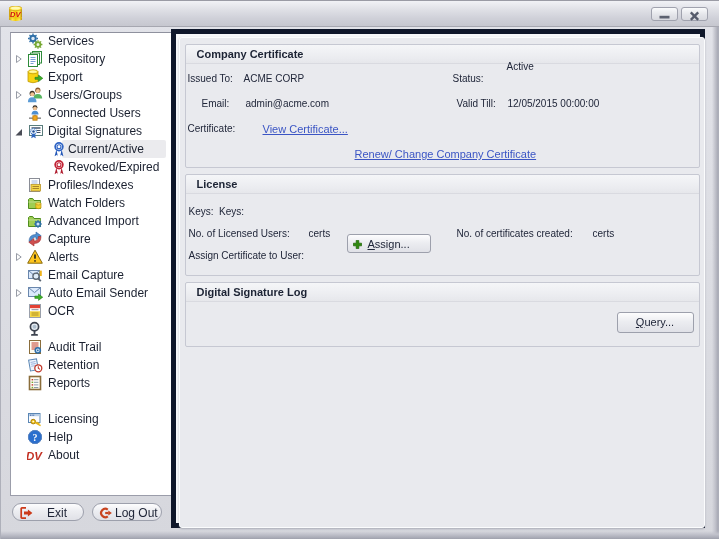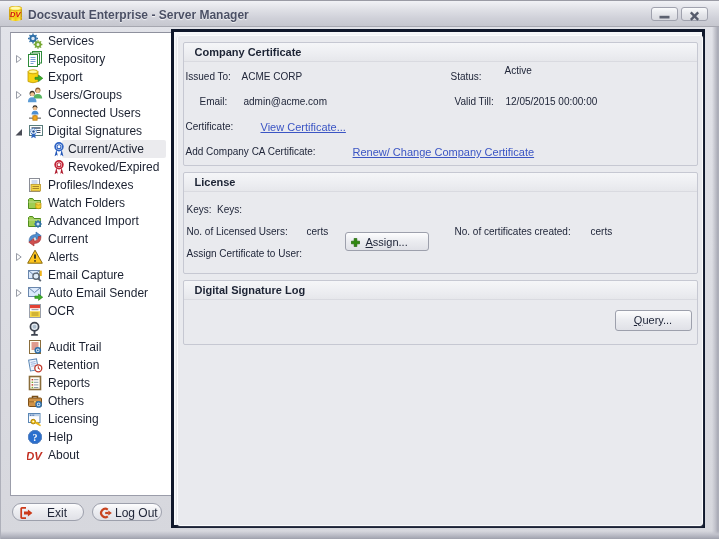--- a/index.html
+++ b/index.html
@@ -60,21 +60,21 @@
 .row.child .t { left:57px; }
 .sel {
   position:absolute; left:51px; top:0; right:1px; height:18px;
   background:#ebebee; border-radius:2px;
 }
 .exp { position:absolute; left:4px; top:5px; }
 
 #rpanel {
   position:absolute; left:171px; top:29px; width:534px; height:499px;
   background:#f6f7f9;
-  border:3px solid #0f172a;
+  border:5px solid #0f172a;
 }
 #rinner {
   position:absolute; left:3px; top:3px; width:526px; height:491px;
   background:#e9eaee;
   border:1px solid #fbfcfd;
   border-radius:3px;
   box-shadow:0 1px 2px rgba(120,122,135,0.45);
 }
 .gbox {
   position:absolute; left:4.5px; width:515px;
@@ -122,21 +122,20 @@
           <stop offset="0.8" stop-color="#ffe84a"></stop>
       <stop offset="1" stop-color="#b8860b"></stop>
         </linearGradient>
       </defs>
     <path d="M0 2.3 L0 13.7 Q6.5 16.5 13 13.7 L13 2.3 Z" fill="url(#gold)"></path>
     <ellipse cx="6.5" cy="2.4" rx="6.5" ry="2.3" fill="#ffe84a" stroke="#c8960a" stroke-width="0.6"></ellipse>
     <ellipse cx="6.5" cy="2.2" rx="4.6" ry="1.4" fill="#fff9b0"></ellipse>
       <rect x="0" y="11.2" width="13" height="1.2" fill="#e8c21a" opacity="0.8"></rect>
     <text x="1" y="10.8" font-size="7.5" font-style="italic" font-weight="bold" fill="#d41414" font-family="Liberation Sans">DV</text>
   </svg>
-  <div class="txt">Docsvault Enterprise - Server Manager</div>
   <div class="capbtn" style="left:651px;"><svg width="25" height="12" viewBox="0 0 25 12">
         <rect x="7.5" y="5.8" width="10" height="2.7" fill="#5c6170"></rect>
       </svg></div>
   <div class="capbtn" style="left:681px;"><svg width="25" height="12" viewBox="0 0 25 12">
         <g stroke="#565b6c" stroke-width="2.4">
           <line x1="8.8" y1="2.4" x2="16.2" y2="9.8"></line>
           <line x1="16.2" y1="2.4" x2="8.8" y2="9.8"></line>
         </g>
       </svg></div>
 </div>
@@ -318,21 +317,21 @@
       </span>
       <span class="t">Advanced Import</span>
     </div>
 <div class="row" style="top:197px">
       <span class="ic">
         <svg width="16" height="16" viewBox="0 0 16 16">
           <path d="M2 10.5 Q2 3.5 9 3.5 L9 1 L14.2 4.8 L9 8.6 L9 6 Q4.6 6 4.6 10.5 Z" fill="#4f8fd0" stroke="#2d5f9e" stroke-width="0.6"></path>
           <path d="M14 5.5 Q14 12.5 7 12.5 L7 15 L1.8 11.2 L7 7.4 L7 10 Q11.4 10 11.4 5.5 Z" fill="#d04f4f" stroke="#9e2d2d" stroke-width="0.6"></path>
         </svg>
       </span>
-      <span class="t">Current</span>
+      <span class="t">Capture</span>
     </div>
 <div class="row" style="top:215px">
       <svg class="exp" width="8" height="8" viewBox="0 0 8 8">
         <path d="M1.5 0.5 L6.2 4 L1.5 7.5 Z" fill="#fdfdfd" stroke="#989ca6" stroke-width="1"></path>
       </svg>
       <span class="ic">
         <svg width="16" height="16" viewBox="0 0 16 16">
           <path d="M8 1.2 L15.3 14.2 L0.7 14.2 Z" fill="#ffc51c" stroke="#87680a" stroke-width="1"></path>
           <rect x="7.1" y="5.2" width="1.8" height="4.6" rx="0.9" fill="#33301e"></rect>
           <rect x="7.1" y="11" width="1.8" height="1.8" rx="0.9" fill="#33301e"></rect>
@@ -430,33 +429,20 @@
             <line x1="7" y1="7.3" x2="11.4" y2="7.3" stroke="#8a9aa8"></line>
             <rect x="4.6" y="9.2" width="1.6" height="1.4" fill="#c0392b"></rect>
             <line x1="7" y1="9.9" x2="11.4" y2="9.9" stroke="#8a9aa8"></line>
             <rect x="4.6" y="11.8" width="1.6" height="1.4" fill="#7aa832"></rect>
             <line x1="7" y1="12.5" x2="11.4" y2="12.5" stroke="#8a9aa8"></line>
           </g>
         </svg>
       </span>
       <span class="t">Reports</span>
     </div>
-<div class="row" style="top:359px">
-      <span class="ic">
-        <svg width="16" height="16" viewBox="0 0 16 16">
-          <rect x="1.5" y="5" width="13" height="8.5" rx="1" fill="#cf9247" stroke="#7a4e16"></rect>
-          <path d="M5.5 5 L5.5 3.5 L10.5 3.5 L10.5 5" fill="none" stroke="#7a4e16" stroke-width="1.5"></path>
-          <line x1="1.5" y1="8.8" x2="14.5" y2="8.8" stroke="#9a6a28"></line>
-          <rect x="7" y="8" width="2" height="1.6" fill="#f0c060"></rect>
-          <circle cx="11.6" cy="11.4" r="2.6" fill="#cfe2f5" stroke="#2f6fa8" stroke-width="1.5"></circle>
-          <circle cx="11.6" cy="11.4" r="0.9" fill="#2f6fa8"></circle>
-        </svg>
-      </span>
-      <span class="t">Others</span>
-    </div>
 <div class="row" style="top:377px">
       <span class="ic">
         <svg width="16" height="16" viewBox="0 0 16 16">
           <rect x="1.5" y="2.5" width="11.5" height="9" fill="#fdfdfe" stroke="#5b87b5"></rect>
           <rect x="2" y="3" width="10.5" height="2.2" fill="#b8cfe8"></rect>
           <g fill="#3b5fa0">
             <rect x="3" y="3.7" width="1" height="1"></rect>
             <rect x="4.6" y="3.7" width="1" height="1"></rect>
             <rect x="6.2" y="3.7" width="1" height="1"></rect>
           </g>
@@ -487,28 +473,27 @@
     </div>
 </div>
 
 <div id="rpanel">
     <div id="rinner">
 <div class="gbox" style="top:6px; height:124px;">
   <div class="ghead">Company Certificate</div>
   <div class="lbl" style="left:2px; top:28px;">Issued To:</div>
   <div class="lbl" style="left:58px; top:28px;">ACME CORP</div>
   <div class="lbl" style="left:267px; top:28px;text-align:right;">Status:</div>
-  <div class="lbl" style="left:321px; top:22px;text-align:center;">Active</div>
+  <div class="lbl" style="left:321px; top:16px;text-align:center;">Active</div>
   <div class="lbl" style="left:16px; top:53px;">Email:</div>
   <div class="lbl" style="left:60px; top:53px;">admin@acme.com</div>
   <div class="lbl" style="left:271px; top:53px;">Valid Till:</div>
   <div class="lbl" style="left:322px; top:53px;">12/05/2015 00:00:00</div>
   <div class="lbl" style="left:2px; top:78px;">Certificate:</div>
   <div class="lnk" style="left:77px; top:78px;">View Certificate...</div>
-  <div class="lbl" style="left:2px; top:103px;">Add Company CA Certificate:</div>
   <div class="lnk" style="left:169px; top:103px;">Renew/ Change Company Certificate</div>
 </div>
 <div class="gbox" style="top:136px; height:102px;">
   <div class="ghead">License</div>
   <div class="lbl" style="left:3px; top:31px;">Keys:&nbsp; Keys:</div>
   <div class="lbl" style="left:3px; top:53px;">No. of Licensed Users:</div>
   <div class="lbl" style="left:123px; top:53px;">certs</div>
   <div class="lbl" style="left:271px; top:53px;">No. of certificates created:</div>
   <div class="lbl" style="left:407px; top:53px;">certs</div>
   <div class="lbl" style="left:3px; top:75px;">Assign Certificate to User:</div>

